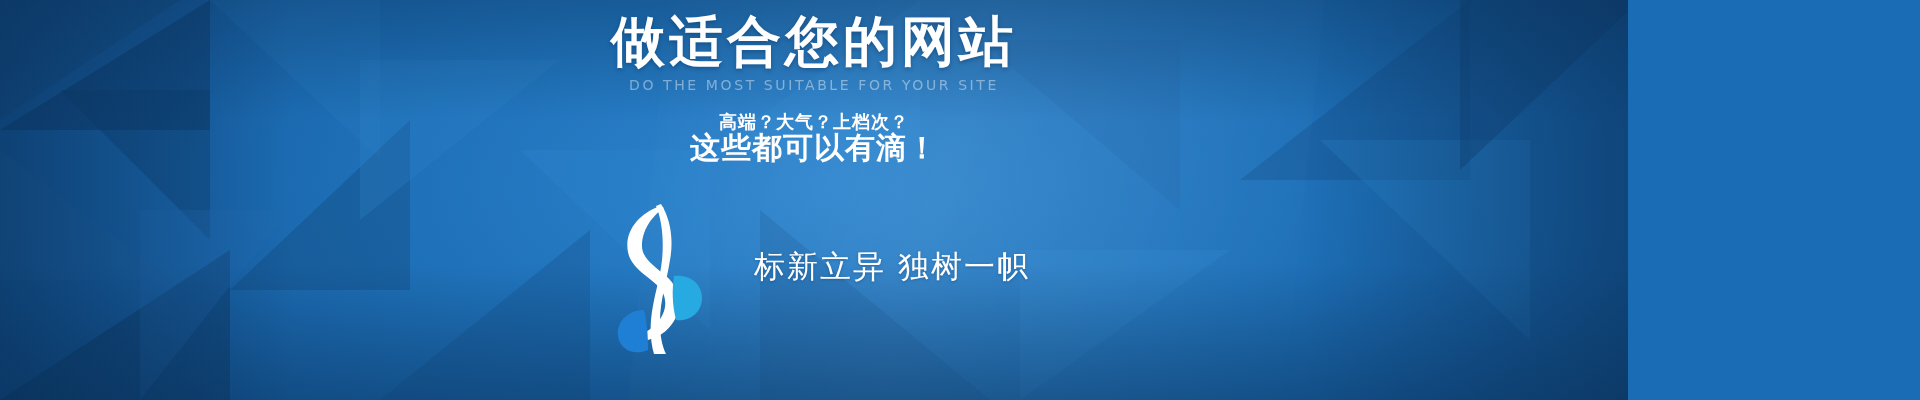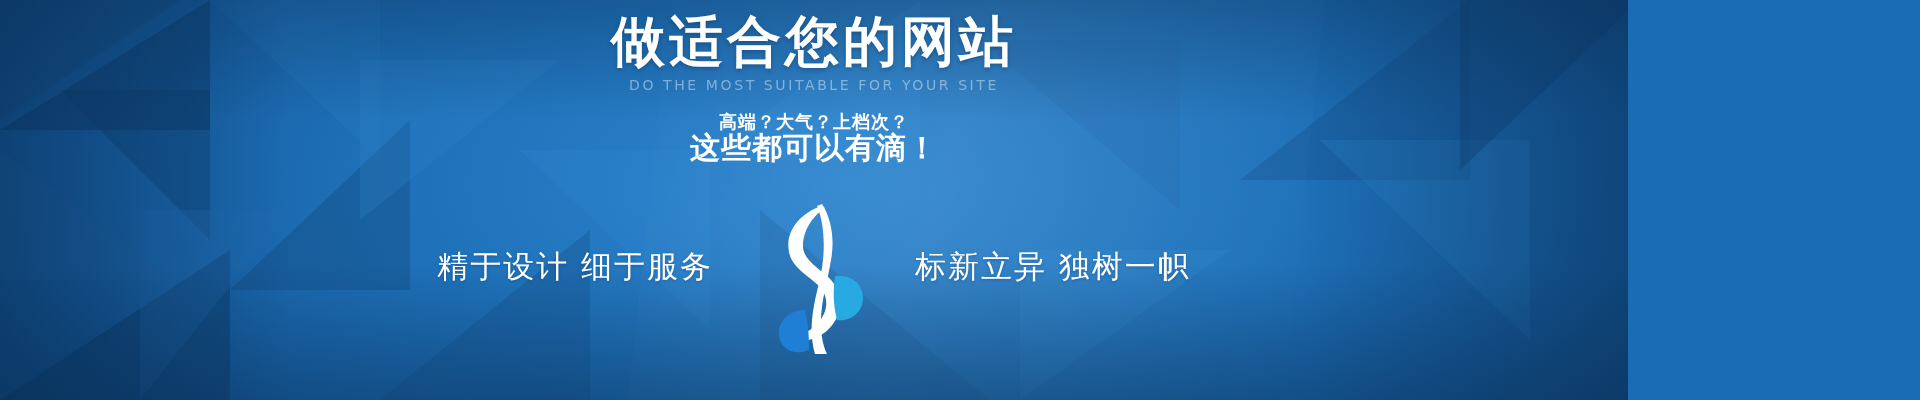--- a/index.html
+++ b/index.html
@@ -117,21 +117,20 @@
     <div class="title">做适合您的网站</div>
 
     <div class="subtitle-en">DO THE MOST SUITABLE FOR YOUR SITE</div>
 
     <div class="line-a">高端？大气？上档次？</div>
 
     <div class="line-b">这些都可以有滴！</div>
 
     <div class="slogan-row">
 
-      <div class="slogan">精于设计 细于服务</div>
 
       <div class="logo-wrap">
         <svg width="110" height="150" viewBox="0 0 110 150" xmlns="http://www.w3.org/2000/svg">
 
           <path d="M62 2
                    C 40 10, 26 28, 30 48
                    C 33 64, 50 72, 60 82
                    C 70 92, 70 108, 58 120
                    C 50 128, 40 133, 30 135
                    C 46 140, 64 134, 74 120

